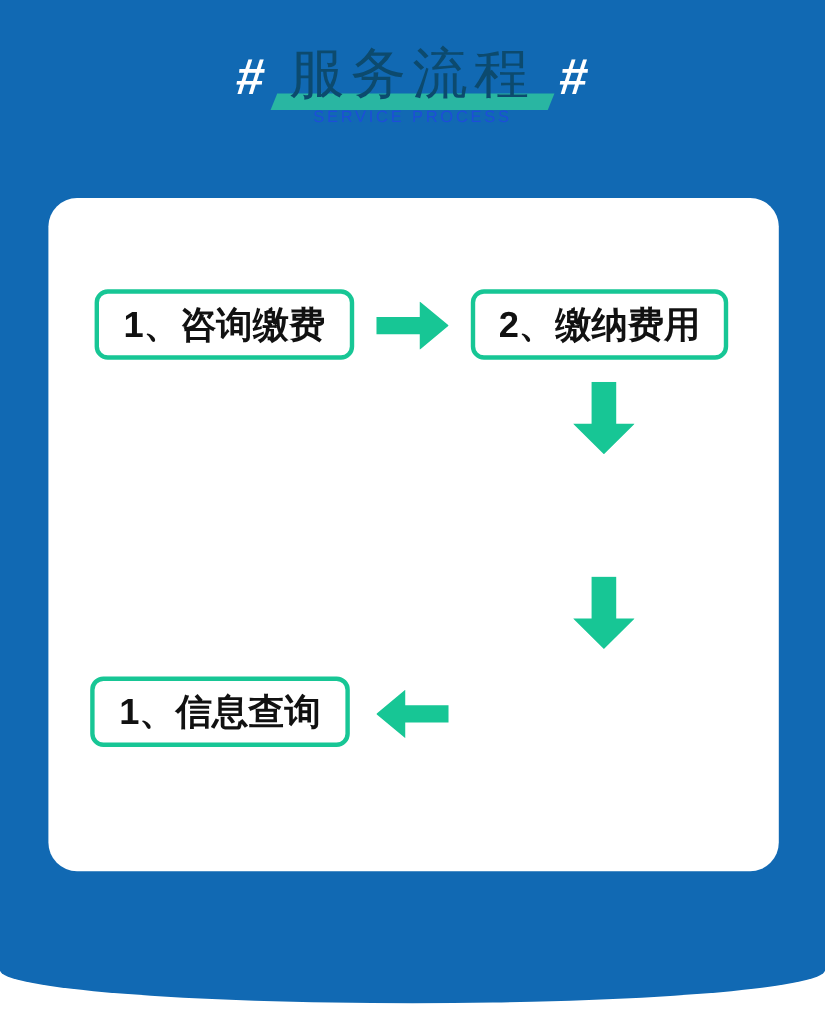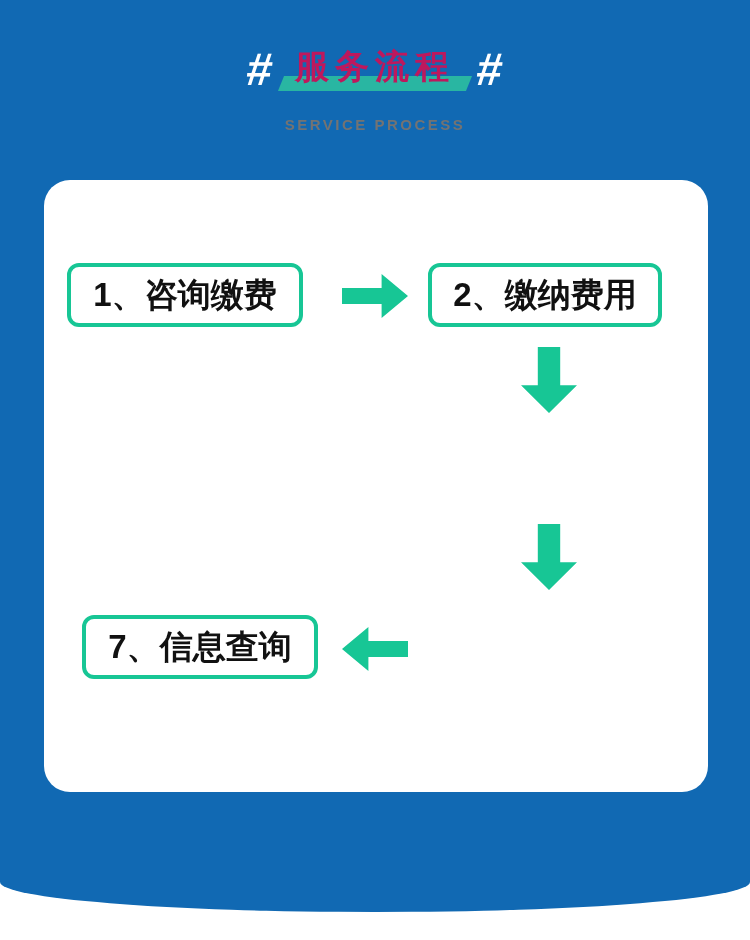--- a/index.html
+++ b/index.html
@@ -34,27 +34,26 @@
     position: relative; top: 2px;
   }
   .title-cn-wrap { position: relative; display: inline-block; padding: 0 6px; }
   .title-band {
     position: absolute; left: -8px; right: -8px; bottom: -5px;
     height: 15px; background: #29b6a2;
     transform: skewX(-22deg); z-index: 0;
   }
   .title-cn {
     position: relative; z-index: 1;
-    font-size: 34px; font-weight: 700; letter-spacing: 6px;
-    line-height: 1.1; color: #be185d; white-space: nowrap;
+    font-size: 50px; font-weight: 400; letter-spacing: 6px;
+    line-height: 1.1; color: #0c4a6e; white-space: nowrap;
   }
   .hero-subtitle {
-    margin-top: 18px;
-    font-size: 15px; font-weight: 700;
-    letter-spacing: 2.5px; color: #737373;
+    font-size: 15px; font-weight: 400;
+    letter-spacing: 2.5px; color: #1d4ed8;
   }
 
   
   .flow-card {
     position: absolute; left: 44px; top: 180px;
     width: 664px; height: 612px;
     background: #ffffff; border-radius: 26px;
     z-index: 1;
   }
 
@@ -62,21 +61,21 @@
   .step {
     position: absolute;
     width: 234px; height: 64px;
     background: #ffffff;
     border: 4px solid #17c695;
     border-radius: 12px;
     display: flex; align-items: center; justify-content: center;
     font-size: 33px; font-weight: 700; color: #111111;
     white-space: nowrap;
   }
-  .step-1 { left: 23px;  top: 83px;  width: 236px; }
+  .step-1 { left: 42px;  top: 83px;  width: 236px; }
   .step-2 { left: 384px; top: 83px;  }
   .step-3 { left: 384px; top: 257px; }
   .step-4 { left: 384px; top: 435px; }
   .step-5 { left: 38px;  top: 435px; width: 236px; }
 
   
   .arrow { position: absolute; background: #17c695; }
   .arrow-right {
     left: 298px; top: 94px; width: 66px; height: 44px;
     clip-path: polygon(0 32%, 60% 32%, 60% 0, 100% 50%, 60% 100%, 60% 68%, 0 68%);
@@ -119,17 +118,17 @@
     <div class="step step-2">2、缴纳费用</div>
 
     <div class="arrow arrow-down arrow-down-1"></div>
 
 
     <div class="arrow arrow-down arrow-down-2"></div>
 
 
     <div class="arrow arrow-left"></div>
 
-    <div class="step step-5">7、信息查询</div>
+    <div class="step step-5">1、信息查询</div>
 
   </div>
 
 </div>
 
 </body></html>

